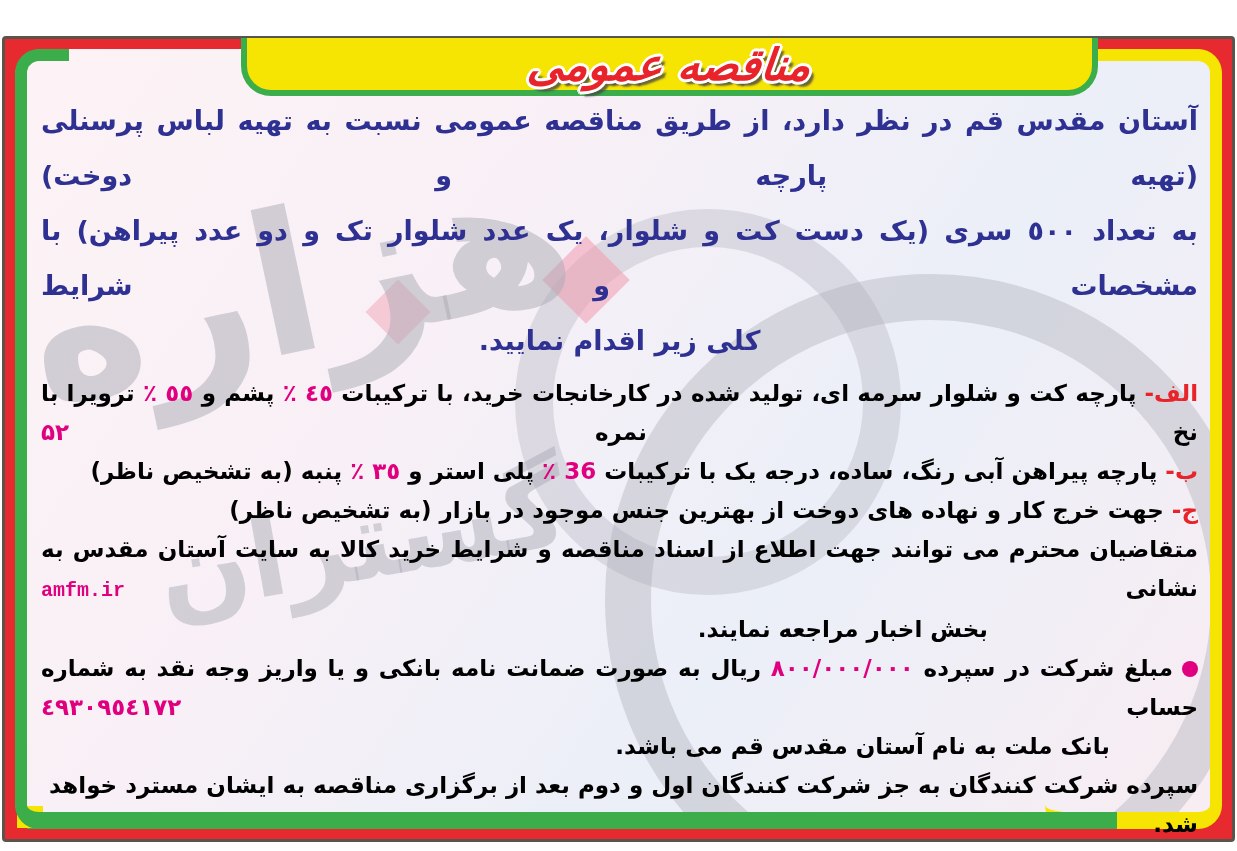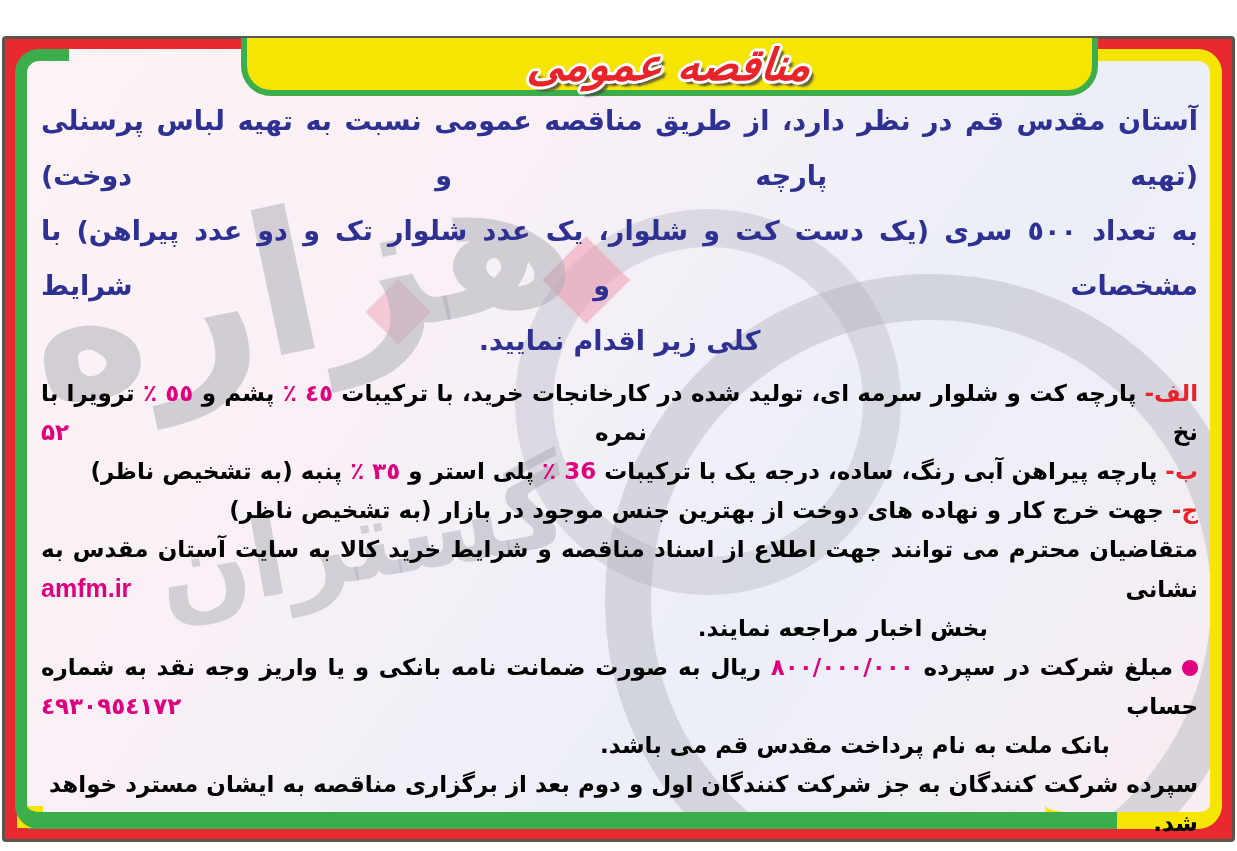--- a/index.html
+++ b/index.html
@@ -37,21 +37,21 @@
   .textwrap{position:absolute;left:36px;right:34px;top:54px;bottom:20px;direction:rtl;z-index:4;}
   .line{font-weight:bold;color:#1b1b1b;font-size:23px;line-height:39px;}
   .line.intro{font-size:27px;line-height:55px;}
   .align-justify{text-align:justify;text-align-last:justify;}
   .align-right{text-align:right;}
   .align-center{text-align:center;text-align-last:center;}
   .c-blue{color:#2e3192;}
   .c-black{color:#000000;}
   .c-red{color:#e8232a;}
   .c-magenta{color:#e0007f;}
-  .c-latin{color:#e0007f;font-family:Liberation Sans, sans-serif;font-size:25px;}
+  .c-latin{color:#e0007f;font-family:Liberation Mono, monospace;font-size:20px;}
   .bullet{display:inline-block;width:16px;height:16px;border-radius:50%;background:#e0007f;
           margin-left:9px;vertical-align:-1px;}
 </style>
 </head>
 <body>
 
 <div class="page">
   <div class="frame">
 
     <div class="content">
@@ -75,19 +75,19 @@
     <div class="textwrap">
         <div class="line intro align-justify"><span class="c-blue">آستان مقدس قم در نظر دارد، از طریق مناقصه عمومی نسبت به تهیه لباس پرسنلی (تهیه پارچه و دوخت)</span></div>
         <div class="line intro align-justify"><span class="c-blue">به تعداد ٥٠٠ سری (یک دست کت و شلوار، یک عدد شلوار تک و دو عدد پیراهن) با مشخصات و شرایط</span></div>
         <div class="line intro align-center"><span class="c-blue">کلی زیر اقدام نمایید.</span></div>
         <div class="line body align-justify" style="margin-top: 6px;"><span class="c-red">الف- </span><span class="c-black">پارچه کت و شلوار سرمه ای، تولید شده در کارخانجات خرید، با ترکیبات </span><span class="c-magenta">٤٥ ٪</span><span class="c-black"> پشم و </span><span class="c-magenta">٥٥ ٪</span><span class="c-black"> ترویرا با نخ نمره </span><span class="c-magenta">۵۲</span></div>
         <div class="line body align-right"><span class="c-red">ب- </span><span class="c-black">پارچه پیراهن آبی رنگ، ساده، درجه یک با ترکیبات </span><span class="c-magenta">36 ٪</span><span class="c-black"> پلی استر و </span><span class="c-magenta">٣٥ ٪</span><span class="c-black"> پنبه (به تشخیص ناظر)</span></div>
         <div class="line body align-right"><span class="c-red">ج- </span><span class="c-black">جهت خرج کار و نهاده های دوخت از بهترین جنس موجود در بازار (به تشخیص ناظر)</span></div>
         <div class="line body align-justify"><span class="c-black">متقاضیان محترم می توانند جهت اطلاع از اسناد مناقصه و شرایط خرید کالا به سایت آستان مقدس به نشانی </span><span class="c-latin">amfm.ir</span></div>
         <div class="line body align-right" style="padding-right: 210px;"><span class="c-black">بخش اخبار مراجعه نمایند.</span></div>
         <div class="line body align-justify"><span class="bullet"></span><span class="c-black">مبلغ شرکت در سپرده </span><span class="c-magenta">٨٠٠/٠٠٠/٠٠٠</span><span class="c-black"> ریال به صورت ضمانت نامه بانکی و یا واریز وجه نقد به شماره حساب </span><span class="c-magenta">٤٩٣٠٩٥٤١٧٢</span></div>
-        <div class="line body align-right" style="padding-right: 88px;"><span class="c-black">بانک ملت به نام پرداخت مقدس قم می باشد.</span></div>
+        <div class="line body align-right" style="padding-right: 88px;"><span class="c-black">بانک ملت به نام آستان مقدس قم می باشد.</span></div>
         <div class="line body align-right"><span class="c-black">سپرده شرکت کنندگان به جز شرکت کنندگان اول و دوم بعد از برگزاری مناقصه به ایشان مسترد خواهد شد.</span></div>
         <div class="line body align-justify"><span class="c-black">پرداخت مبلغ قرارداد در </span><span class="c-magenta">۳</span><span class="c-black"> مرحله خواهد بود. (</span><span class="c-magenta">٤٠ ٪</span><span class="c-black"> پیش پرداخت، </span><span class="c-magenta">۳۰ ٪</span><span class="c-black"> پس از تحویل جنس، </span><span class="c-magenta">۳۰ ٪</span><span class="c-black"> پس از دو ماه از</span></div>
       </div>
 
   </div>
 </div>
 
 </body></html>

